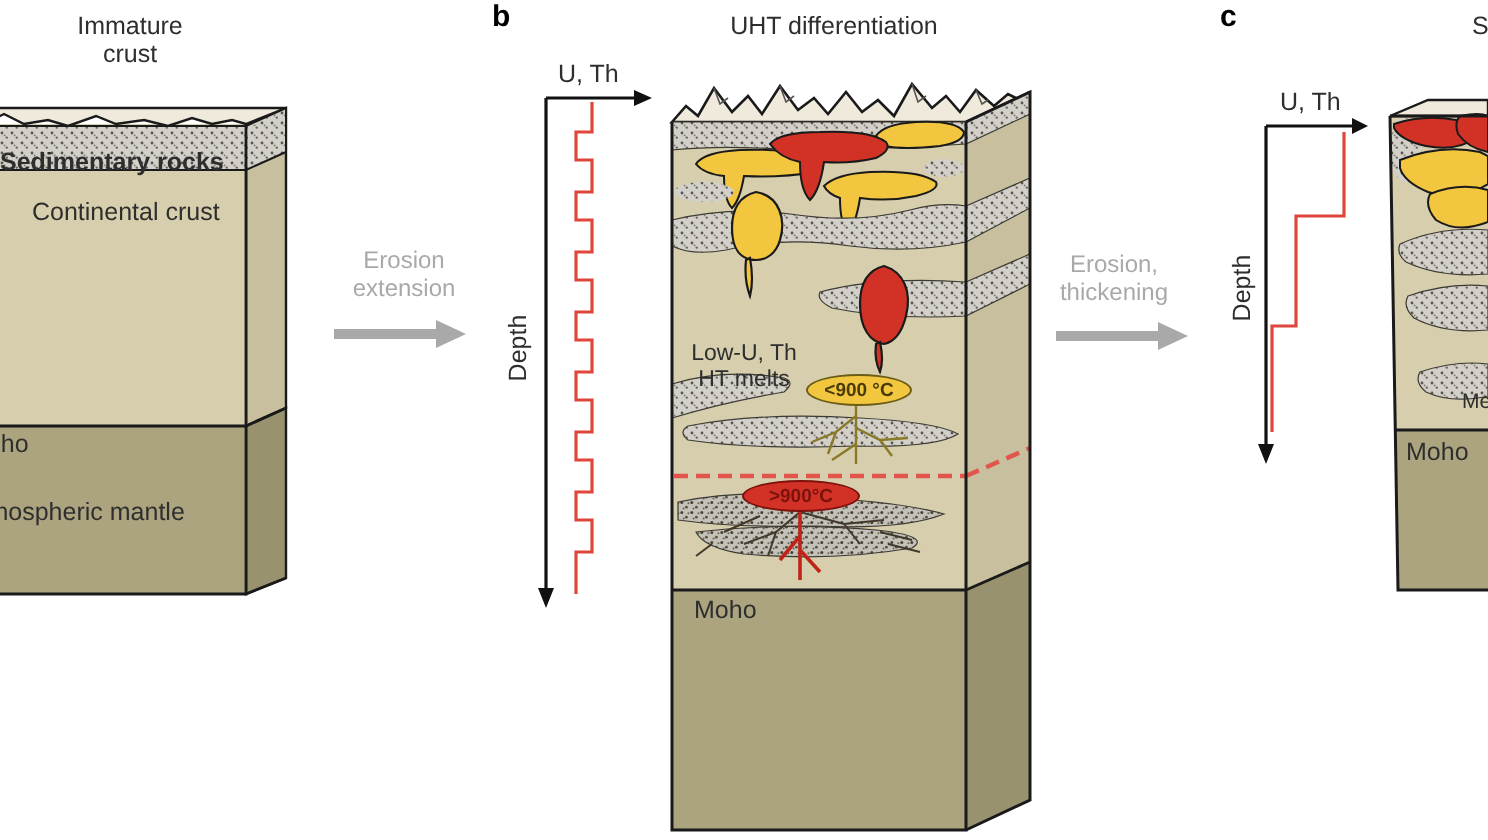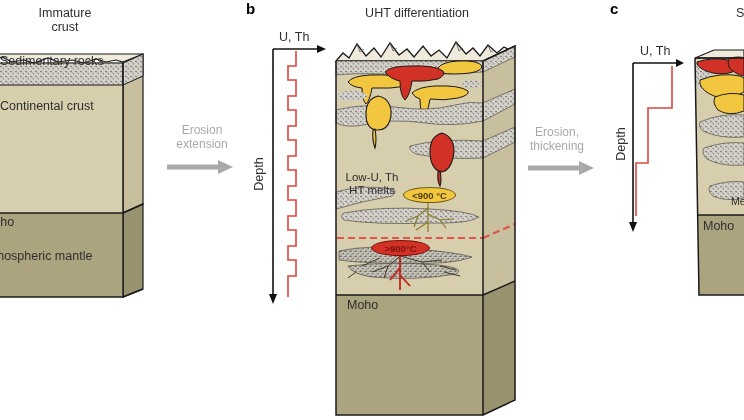--- a/index.html
+++ b/index.html
@@ -165,22 +165,22 @@
     <polygon points="698,215 744,215 744,295 699,295" fill="#aba47f"></polygon>
     <line x1="698" y1="215" x2="744" y2="215" stroke="#1a1a1a" stroke-width="1.4"></line>
 
     <path d="M695,58 L699,295 L744,295" fill="none" stroke="#1a1a1a" stroke-width="1.5"></path>
     <line x1="695" y1="58" x2="744" y2="58" stroke="#1a1a1a" stroke-width="1.5"></line>
   </g>
 </svg>
 
   <div class="title" style="left:26px;top:6px;width:78px;">Immature crust</div>
 
-  <div class="lbl" style="left:0px;top:54px;">Sedimentary rocks</div>
-  <div class="lbl" style="left:0px;top:99px;">Continental crust</div>
+  <div class="lbl" style="left:0px;top:74px;font-weight:bold;">Sedimentary rocks</div>
+  <div class="lbl" style="left:0px;top:99px;padding-left:16px;">Continental crust</div>
   <div class="lbl" style="left:-17px;top:215px;">Moho</div>
   <div class="lbl" style="left:-16px;top:249px;">Lithospheric mantle</div>
 
   <div class="gray2 two-line" style="left:158px;top:124px;width:88px;">
     <div>Erosion</div>
     <div>extension</div>
   </div>
 
   <div class="panel-letter" style="left:246px;top:0px;">b</div>
   <div class="title" style="left:352px;top:6px;width:130px;">UHT differentiation</div>

